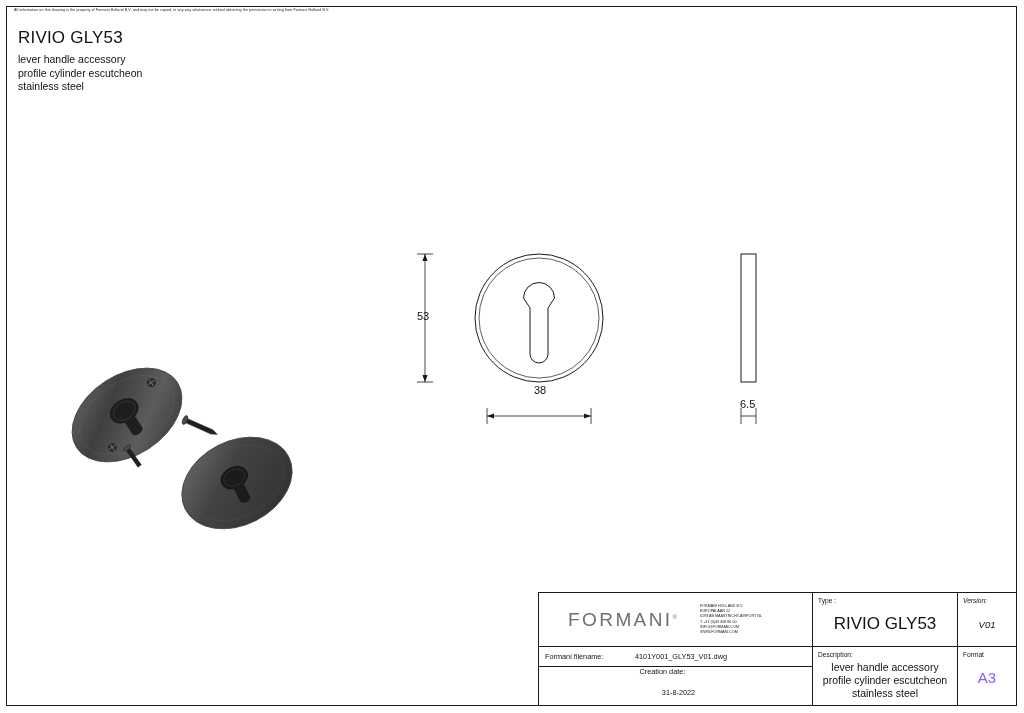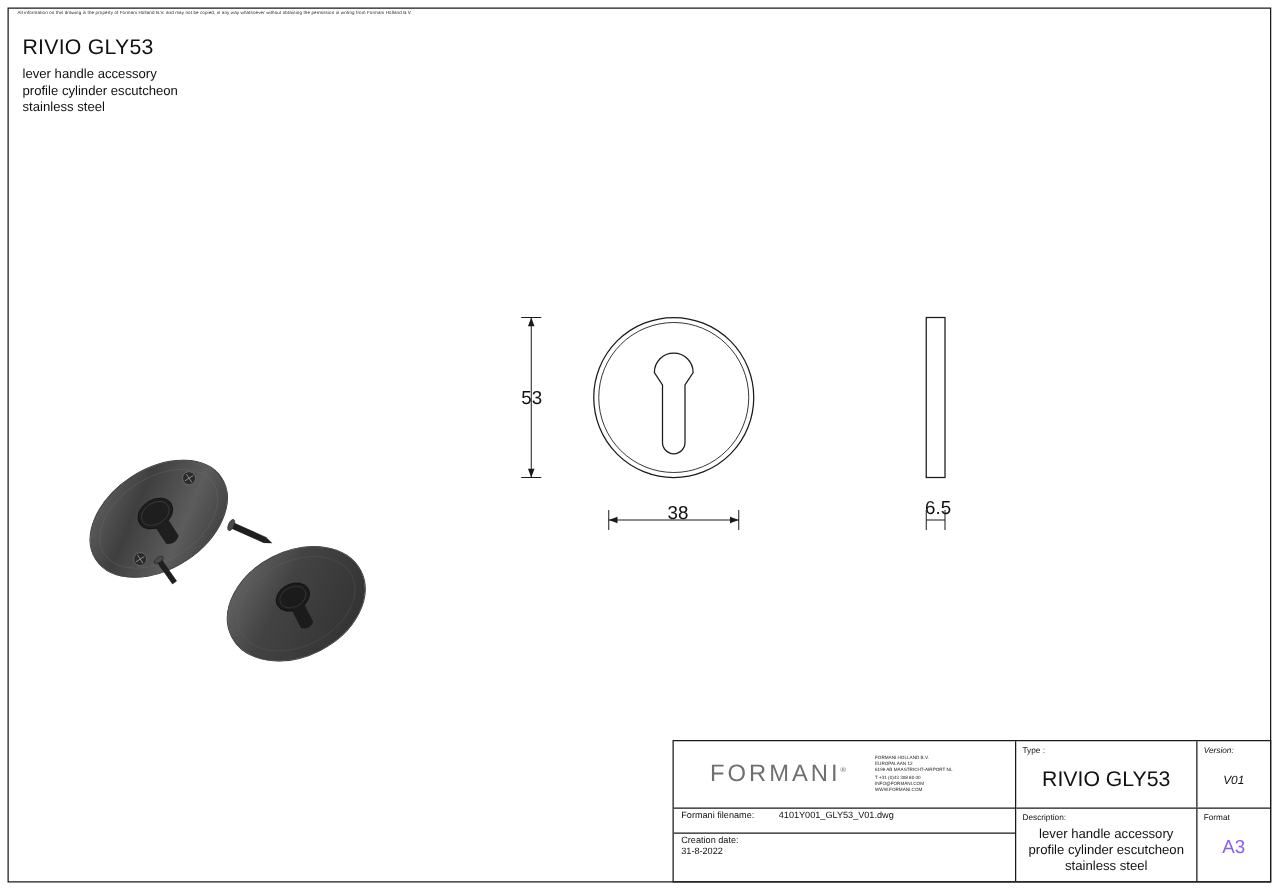--- a/index.html
+++ b/index.html
@@ -60,31 +60,31 @@
     left: 0;
     top: 0;
     width: 1024px;
     height: 713px;
     pointer-events: none;
   }
 
   
   .dim {
     position: absolute;
-    font-size: 15px;
+    font-size: 11px;
     color: #111;
     white-space: nowrap;
   }
   .dim-53 {
     left: 417px;
     top: 310px;
   }
   .dim-38 {
     left: 534px;
-    top: 402px;
+    top: 384px;
   }
   .dim-65 {
     left: 740px;
     top: 398px;
   }
 
   
   .tb {
     position: absolute;
     left: 538px;
@@ -130,23 +130,25 @@
     line-height: 5.2px;
     color: #222;
     padding-right: 4px;
     box-sizing: border-box;
   }
   .tb-row {
     height: 20px;
     border-bottom: 1px solid #1a1a1a;
     box-sizing: border-box;
     display: flex;
+    align-items: center;
     padding-left: 6px;
     font-size: 7.3px;
     color: #111;
+    gap: 12px;
   }
   .tb-row:last-child { border-bottom: none; flex-direction: column; }
   .tb-row .lbl { width: 78px; color: #111; }
   .tb-row .val { color: #111; }
 
   .tb-right {
     flex: 1;
     display: flex;
     flex-direction: column;
   }

